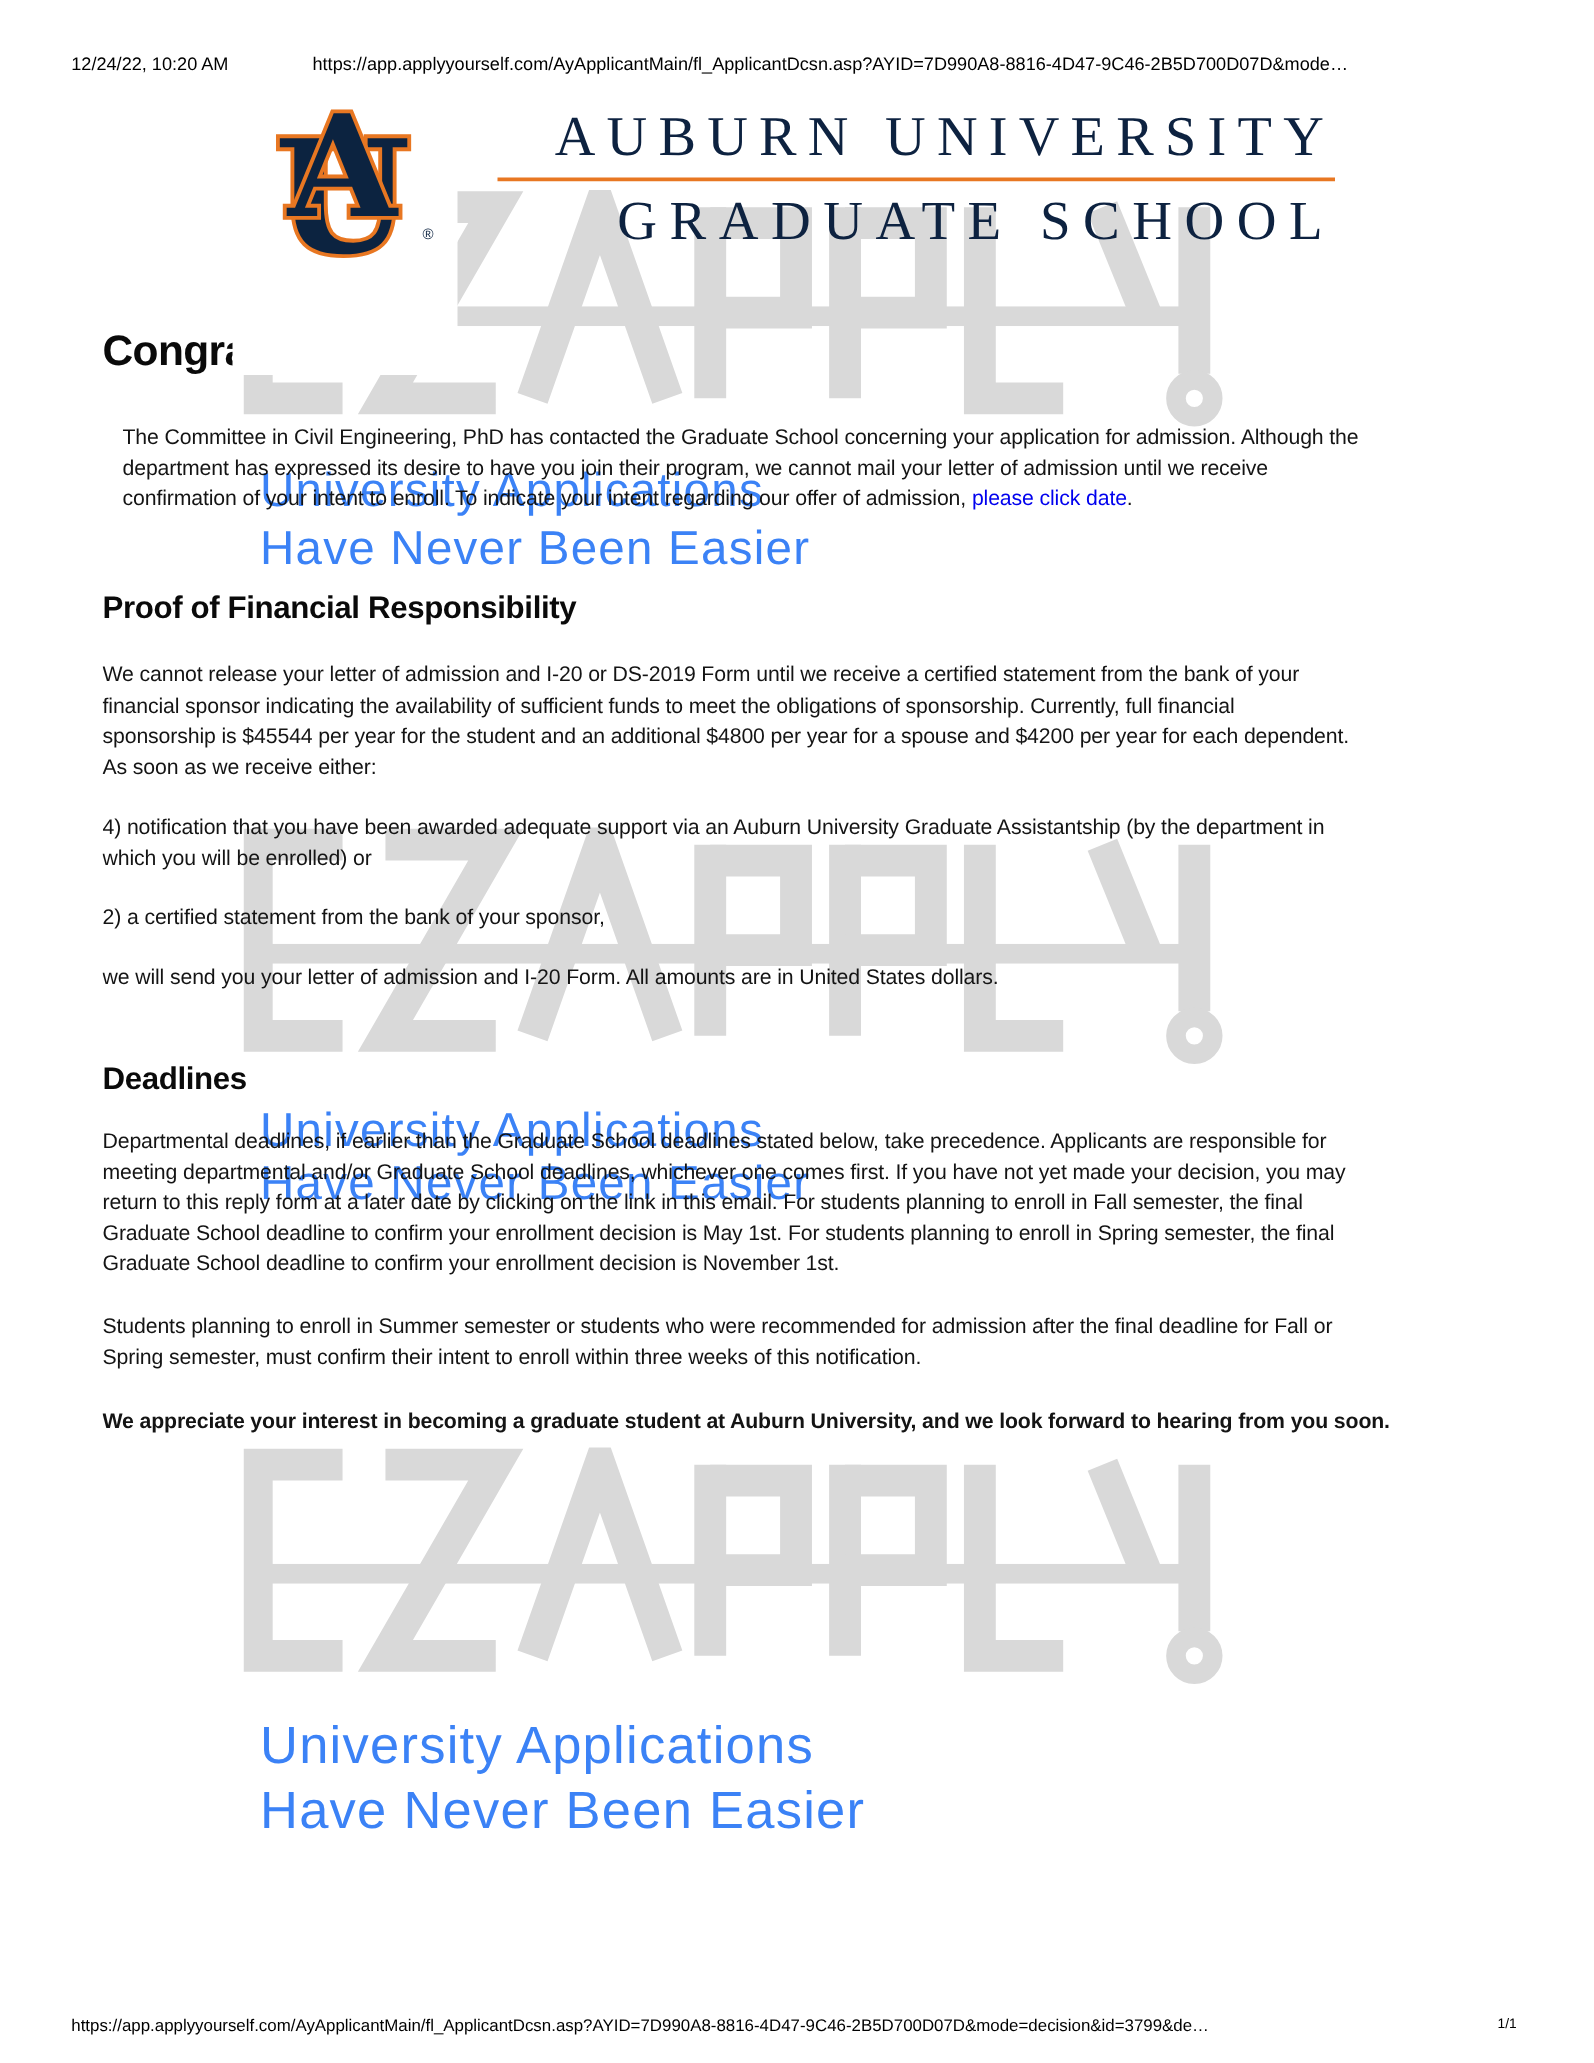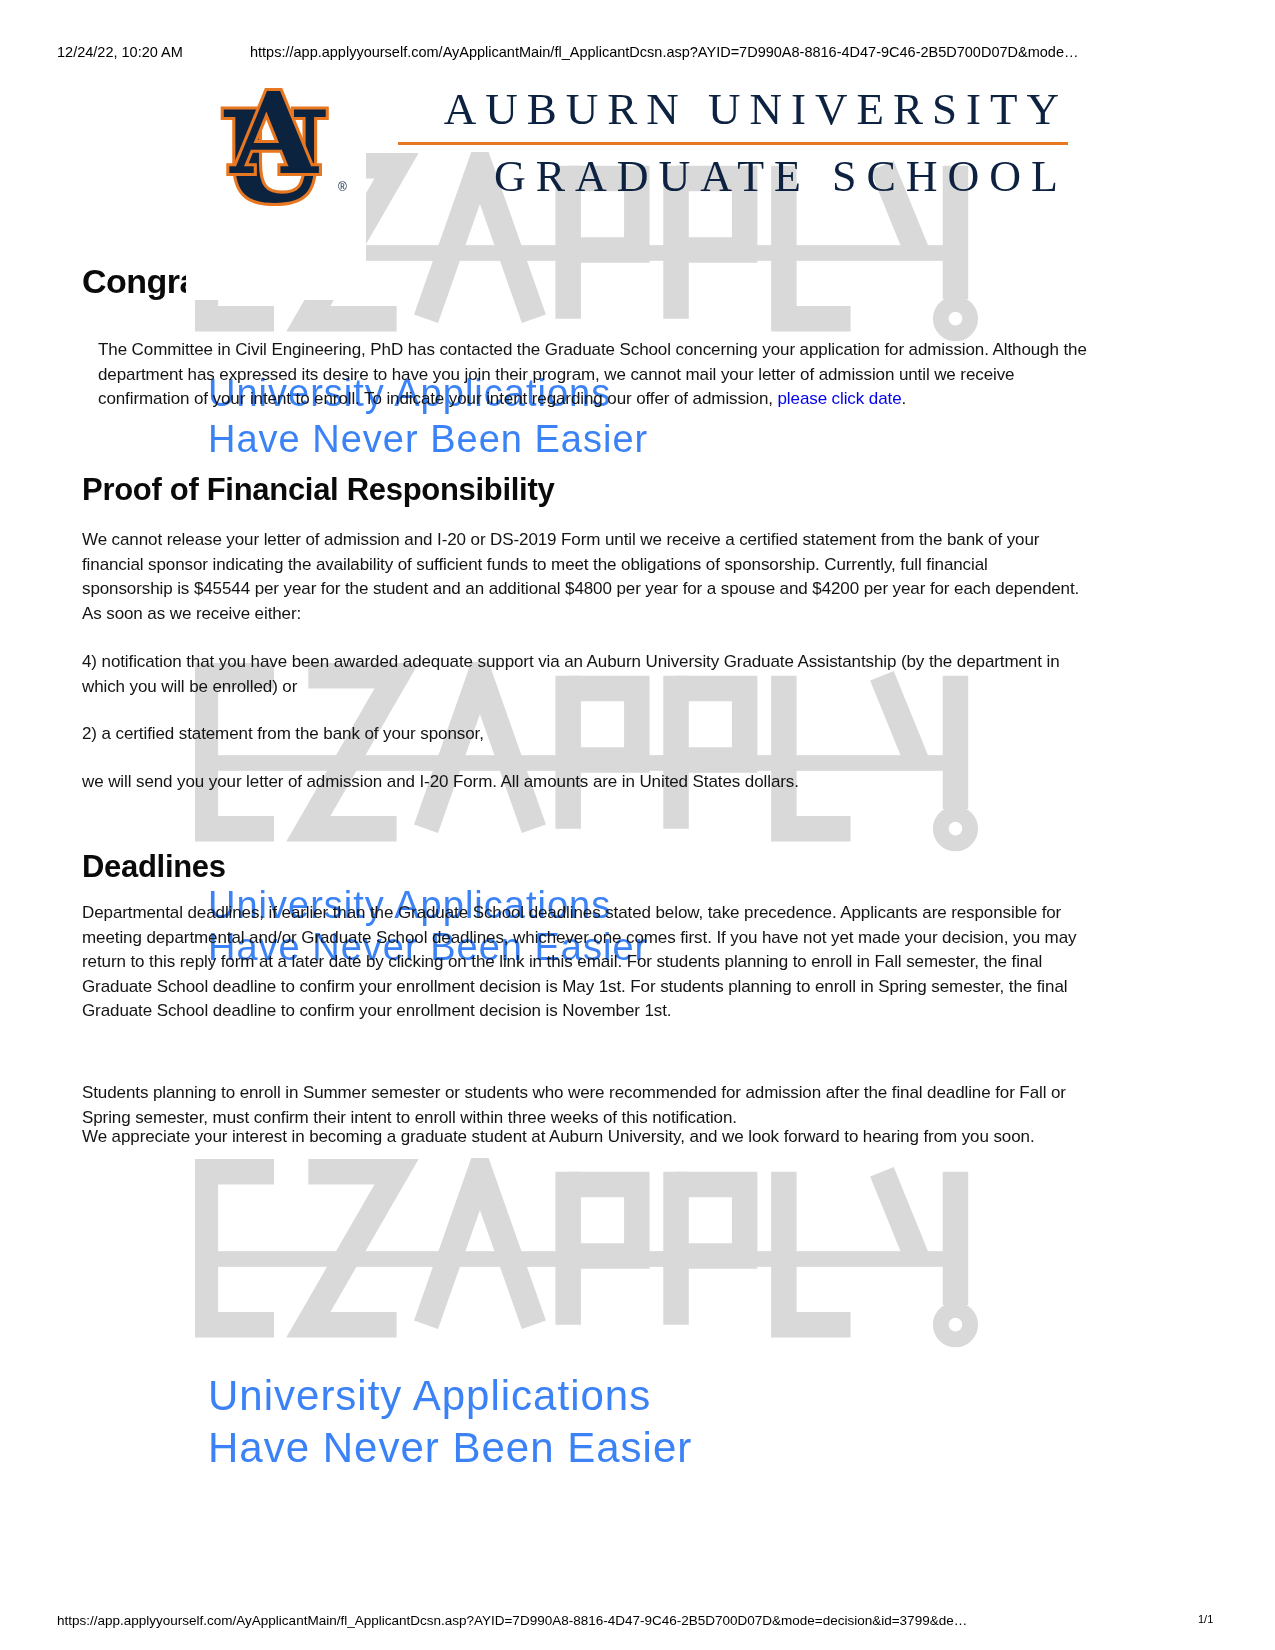--- a/index.html
+++ b/index.html
@@ -22,21 +22,21 @@
   .reg-mark{position:absolute;left:152px;top:118px;font-size:12px;color:#0c2340;}
   .brand{left:398px;top:82px;width:670px;z-index:2;text-align:right;
          font-family:"Liberation Serif",serif;color:#0d2240;}
   .brand .univ{font-size:45px;line-height:54px;letter-spacing:9px;white-space:nowrap;}
   .brand .rule{height:3px;background:#e87722;margin:6px 0 12px 0;}
   .brand .school{font-size:44px;line-height:40px;letter-spacing:10px;white-space:nowrap;}
 
   
   .content{z-index:1;}
   h1.title{left:82px;top:262px;margin:0;font-size:34px;letter-spacing:-0.5px;color:#0a0a0a;}
-  h2.section{margin:0;font-size:31px;letter-spacing:-0.3px;color:#0a0a0a;}
+  h2.section{margin:0;font-size:25px;letter-spacing:-0.3px;color:#0a0a0a;}
   .para{left:82px;width:1100px;margin:0;font-size:17px;line-height:24.5px;
         letter-spacing:-0.1px;white-space:pre;overflow:hidden;color:#141414;}
   .para a{color:#0000ee;text-decoration:none;}
   .hpos{position:absolute;margin-left:16px;}
 </style>
 </head>
 <body>
 
 <svg width="0" height="0" style="position:absolute" aria-hidden="true">
   <defs>
@@ -111,19 +111,19 @@
 which you will be enrolled) or</p>
   <p class="abs para" style="top:722px;">2) a certified statement from the bank of your sponsor,</p>
   <p class="abs para" style="top:770px;">we will send you your letter of admission and I-20 Form. All amounts are in United States dollars.</p>
 
   <h2 class="abs section" style="left:82px;top:849px;">Deadlines</h2>
   <p class="abs para" style="top:901px;">Departmental deadlines, if earlier than the Graduate School deadlines stated below, take precedence. Applicants are responsible for
 meeting departmental and/or Graduate School deadlines, whichever one comes first. If you have not yet made your decision, you may
 return to this reply form at a later date by clicking on the link in this email. For students planning to enroll in Fall semester, the final
 Graduate School deadline to confirm your enrollment decision is May 1st. For students planning to enroll in Spring semester, the final
 Graduate School deadline to confirm your enrollment decision is November 1st.</p>
-  <p class="abs para" style="top:1049px;margin-top:32px;">Students planning to enroll in Summer semester or students who were recommended for admission after the final deadline for Fall or
+  <p class="abs para" style="top:1049px;">Students planning to enroll in Summer semester or students who were recommended for admission after the final deadline for Fall or
 Spring semester, must confirm their intent to enroll within three weeks of this notification.</p>
-  <p class="abs para" style="top:1125px;">We appreciate your interest in becoming a graduate student at Auburn University, and we look forward to hearing from you soon.</p>
+  <p class="abs para" style="top:1125px;font-weight:bold;">We appreciate your interest in becoming a graduate student at Auburn University, and we look forward to hearing from you soon.</p>
 </div>
 
 <div class="abs chrome" style="left:57px;top:1593px;font-size:13.5px;">https://app.applyyourself.com/AyApplicantMain/fl_ApplicantDcsn.asp?AYID=7D990A8-8816-4D47-9C46-2B5D700D07D&amp;mode=decision&amp;id=3799&amp;de…</div>
 <div class="abs chrome" style="left:1198px;top:1593px;font-size:11px;">1/1</div>
 
 </body></html>

